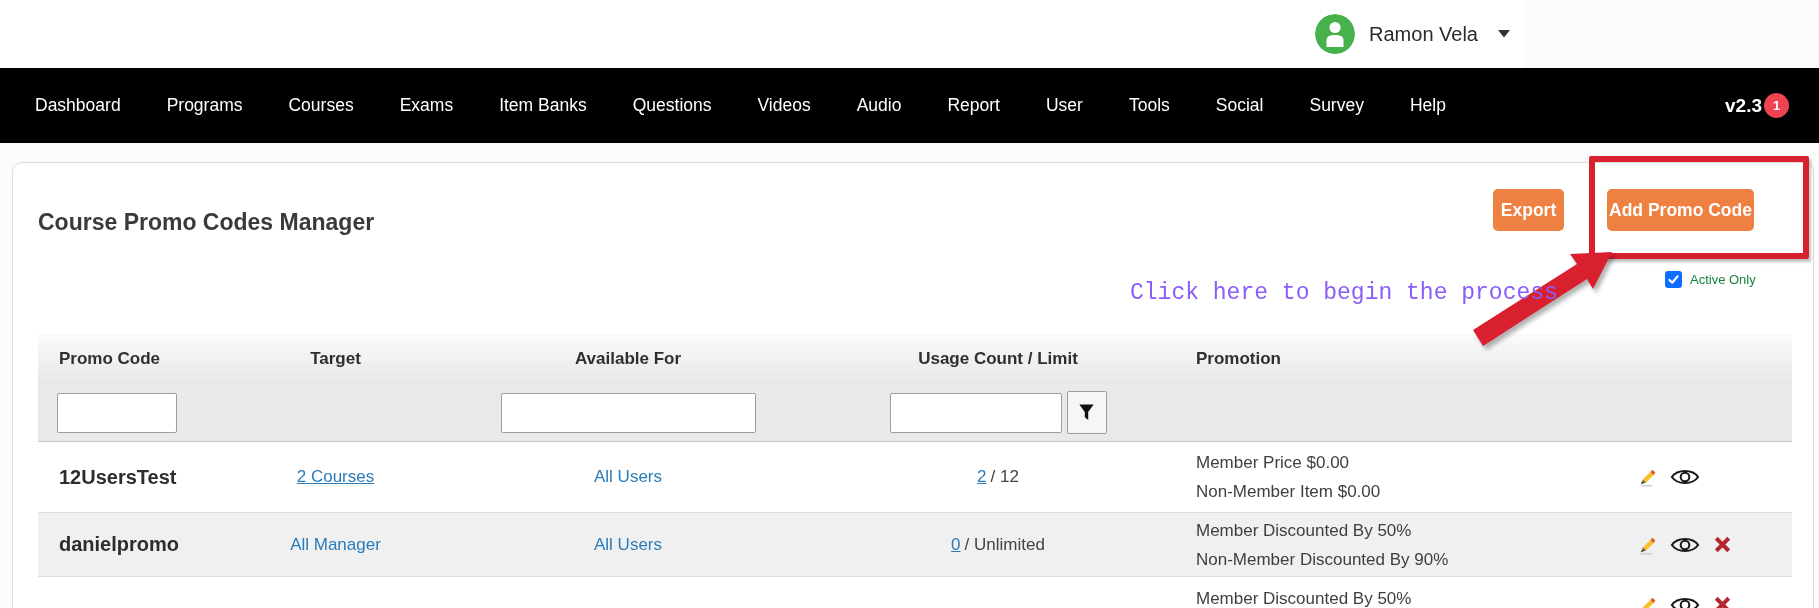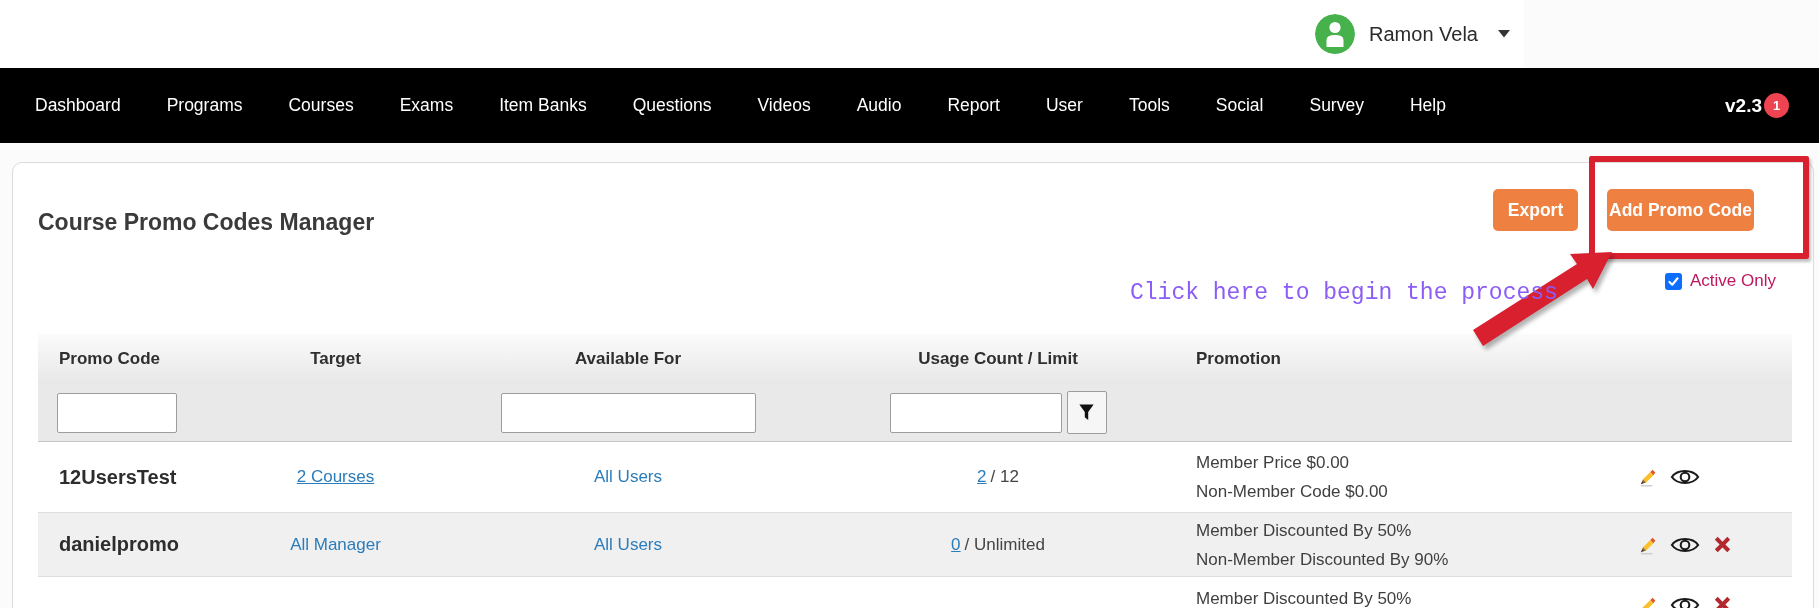--- a/index.html
+++ b/index.html
@@ -19,26 +19,26 @@
   .nav-item { color:#fff; font-size:17.5px; font-weight:normal; white-space:nowrap; cursor:pointer; }
   .nav-right { display:flex; align-items:center; }
   .nav-version { color:#fff; font-size:19px; font-weight:bold; }
   .nav-badge { width:25px; height:25px; border-radius:50%; background:#ee4351; color:#fff; font-size:13px; font-weight:bold; display:flex; align-items:center; justify-content:center; margin-left:2px; }
 
   
   .card { position:absolute; left:12px; top:162px; width:1802px; height:460px; background:#fff; border:1px solid #dcdcdc; border-radius:10px; box-shadow:0 1px 2px rgba(0,0,0,0.04); }
   .page-title { position:absolute; left:25px; top:44px; font-size:23px; font-weight:bold; color:#3a3a3a; line-height:30px; }
 
   .btn { position:absolute; top:26px; height:42px; background:#ee8041; color:#fff; border:none; border-radius:5px; font-family:"Liberation Sans",sans-serif; font-size:17.5px; font-weight:bold; cursor:pointer; }
-  .btn-export { left:1480px; width:85px; }
+  .btn-export { left:1480px; width:71px; }
   .btn-add { left:1594px; width:147px; }
 
   .active-only { position:absolute; left:1652px; top:108px; display:flex; align-items:center; gap:8px; }
   .checkbox { width:17px; height:17px; background:#0d6efd; border-radius:3px; display:flex; align-items:center; justify-content:center; cursor:pointer; }
-  .active-only-label { font-size:17px; color:#be185d; }
+  .active-only-label { font-size:13px; color:#15803d; }
 
   
   .promo-table { position:absolute; left:25px; top:171px; width:1754px; }
   .grid { display:grid; grid-template-columns:215px 165px 420px 320px 400px 1fr; }
   .thead { height:50px; align-items:center; background:linear-gradient(#fbfbfb,#e7e7e7); }
   .th { font-size:17px; font-weight:bold; color:#2f2f2f; }
   .th-left { padding-left:21px; text-align:left; }
   .th-center { text-align:center; }
   .th-promo { padding-left:38px; text-align:left; }
 
@@ -156,21 +156,21 @@
 
     <div class="grid trow row-0">
       <div class="cell-code">12UsersTest</div>
       <div class="cell-center"><a class="lk u">2 Courses</a></div>
       <div class="cell-center"><a class="lk">All Users</a></div>
       <div class="cell-center">
         <a class="lk u">2</a><span class="usage-limit">/ 12</span>
       </div>
       <div class="cell-promo">
         <div>Member Price $0.00</div>
-        <div>Non-Member Code $0.00</div>
+        <div>Non-Member Item $0.00</div>
       </div>
       <div class="cell-actions">
         <button class="icon-btn">
           <svg width="22" height="22" viewBox="0 0 24 24">
             <polygon points="6.5,14.5 14.5,6.5 18,10 10,18" fill="#fbc12d"></polygon>
             <polygon points="14.5,6.5 17,4 20,7 18,10" fill="#e2572b"></polygon>
             <polygon points="6.5,14.5 10,18 4.2,19.8" fill="#8a6d3b"></polygon>
             <polygon points="4.2,19.8 6,16.9 7.4,18.4" fill="#3d3325"></polygon>
             <rect x="4" y="20.6" width="13" height="1.8" rx="0.9" fill="#cfcfcf"></rect>
           </svg>

